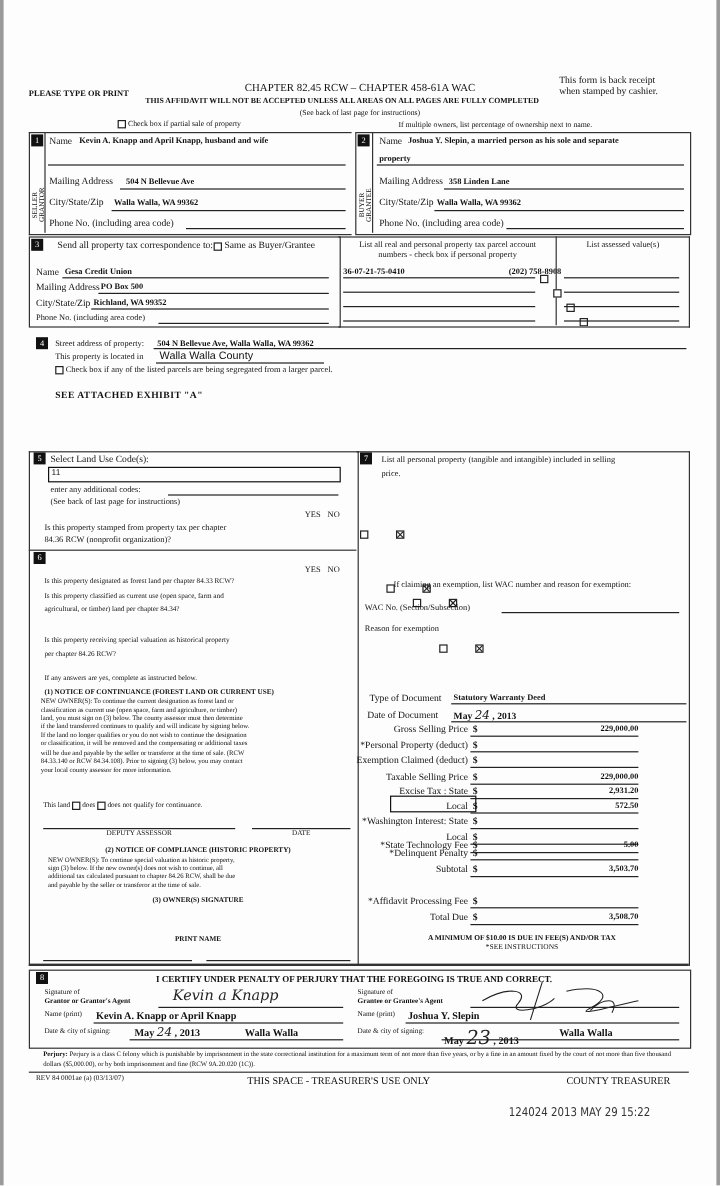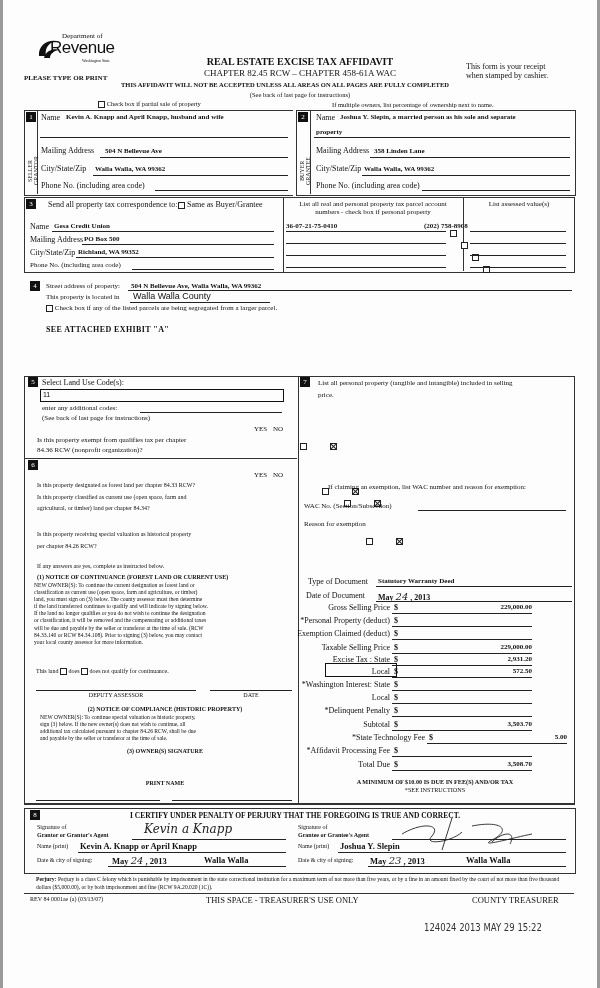--- a/index.html
+++ b/index.html
@@ -30,33 +30,23 @@
   .sig { font-family:"DejaVu Serif", serif; font-style:italic; color:#222; }
 </style>
 </head>
 <body>
 
 <div class="page">
   <div class="edge-l"></div>
   <div class="edge-r"></div>
 
   
-  <div class="abs" style="left:36px;top:28px;width:80px;height:44px;">
-    <svg width="26" height="24" style="position:absolute;left:0;top:8px;">
-      <path d="M3 20 C2 8, 14 2, 24 6 C16 4, 8 10, 10 20 Z" fill="#111"></path>
-      <path d="M8 22 C10 14, 18 12, 24 14 C18 14, 14 18, 14 22 Z" fill="#111"></path>
-    </svg>
-    <div class="abs" style="left:26px;top:4px;font-size:7px;">Department of</div>
-    <div class="abs" style="left:14px;top:10px;font-size:17px;font-family:'Liberation Sans',sans-serif;letter-spacing:-0.5px;">Revenue</div>
-    <div class="abs" style="left:46px;top:30px;font-size:4px;">Washington State</div>
-  </div>
   <div class="abs b" style="left:24px;top:74px;font-size:7px;">PLEASE TYPE OR PRINT</div>
-  <div class="abs b center" style="left:170px;top:56px;width:260px;font-size:10px;">REAL ESTATE EXCISE TAX AFFIDAVIT</div>
   <div class="abs center" style="left:170px;top:68px;width:260px;font-size:9px;">CHAPTER 82.45 RCW – CHAPTER 458-61A WAC</div>
-  <div class="abs" style="left:466px;top:62px;font-size:8px;">This form is your receipt</div>
+  <div class="abs" style="left:466px;top:62px;font-size:8px;">This form is back receipt</div>
   <div class="abs" style="left:466px;top:71px;font-size:8px;">when stamped by cashier.</div>
   <div class="abs b center" style="left:60px;top:81px;width:450px;font-size:6.5px;">THIS AFFIDAVIT WILL NOT BE ACCEPTED UNLESS ALL AREAS ON ALL PAGES ARE FULLY COMPLETED</div>
   <div class="abs center" style="left:200px;top:91px;width:200px;font-size:6.5px;">(See back of last page for instructions)</div>
   <div class="abs" style="left:98px;top:100px;font-size:6.5px;">
     <span class="cb"></span>
     <span>Check box if partial sale of property</span>
   </div>
   <div class="abs" style="left:332px;top:101px;font-size:6.5px;">If multiple owners, list percentage of ownership next to name.</div>
 
   
@@ -159,21 +149,21 @@
   <div class="num" style="left:28px;top:377px;">5</div>
   <div class="abs md" style="left:42px;top:378px;">Select Land Use Code(s):</div>
   <div class="abs" style="left:40px;top:389px;width:242px;height:11px;border:1.5px solid #111;">
     <span class="abs fill" style="left:2px;top:1px;font-weight:normal;font-family:'Liberation Sans',sans-serif;">11</span>
   </div>
   <div class="abs sm" style="left:42px;top:404px;">enter any additional codes:</div>
   <div class="ln" style="left:140px;top:412px;width:142px;"></div>
   <div class="abs sm" style="left:42px;top:414px;">(See back of last page for instructions)</div>
   <div class="abs sm" style="left:254px;top:425px;">YES</div>
   <div class="abs sm" style="left:273px;top:425px;">NO</div>
-  <div class="abs sm" style="left:37px;top:436px;">Is this property exempt from qualifies tax per chapter</div>
+  <div class="abs sm" style="left:37px;top:436px;">Is this property stamped from property tax per chapter</div>
   <div class="abs sm" style="left:37px;top:446px;">84.36 RCW (nonprofit organization)?</div>
   <span class="cb abs" style="left:256px;top:436px;"></span>
   <span class="cb x abs" style="left:275px;top:436px;"></span>
 
   <div class="abs" style="left:24px;top:458px;width:273px;height:1px;background:#333;"></div>
   <div class="num" style="left:28px;top:460px;">6</div>
   <div class="abs sm" style="left:254px;top:471px;">YES</div>
   <div class="abs sm" style="left:273px;top:471px;">NO</div>
   <div class="abs xs" style="left:37px;top:482px;">Is this property designated as forest land per chapter 84.33 RCW?</div>
   <span class="cb abs" style="left:256px;top:481px;"></span>
@@ -298,21 +288,21 @@
       <span class="fee-dollar">$</span>
       <span class="fee-val"></span>
       <span class="fee-line"></span>
   </div>
   <div class="fee-row" style="top:720px;">
     <span class="fee-label">Subtotal</span>
       <span class="fee-dollar">$</span>
       <span class="fee-val">3,503.70</span>
       <span class="fee-line"></span>
   </div>
-  <div class="fee-row" style="top:733px;margin-left:35px;">
+  <div class="fee-row" style="top:700px;">
     <span class="fee-label">*State Technology Fee</span>
       <span class="fee-dollar">$</span>
       <span class="fee-val">5.00</span>
       <span class="fee-line"></span>
   </div>
   <div class="fee-row" style="top:746px;">
     <span class="fee-label">*Affidavit Processing Fee</span>
       <span class="fee-dollar">$</span>
       <span class="fee-val"></span>
       <span class="fee-line"></span>
@@ -353,21 +343,21 @@
   <svg class="abs" style="left:392px;top:812px;" width="150" height="40">
     <path d="M10 22 C30 10, 50 12, 40 24 C30 34, 60 30, 70 20 M60 6 L50 38 M80 14 C110 8, 120 18, 100 28 C85 36, 120 26, 140 22 M100 30 C110 20, 125 18, 118 32" stroke="#222" stroke-width="0.9" fill="none"></path>
   </svg>
   <div class="ln" style="left:392px;top:839px;width:174px;"></div>
   <div class="abs xs" style="left:298px;top:843px;">Name (print)</div>
   <div class="abs b" style="left:340px;top:841px;font-size:8.5px;">Joshua Y. Slepin</div>
   <div class="ln" style="left:338px;top:852px;width:228px;"></div>
   <div class="abs xs" style="left:298px;top:857px;">Date &amp; city of signing:</div>
   <div class="abs b" style="left:370px;top:855px;font-size:8.5px;">
     <span>May</span>
-    <span class="sig" style="font-weight:normal;font-size:10px;">23</span>
+    <span class="sig" style="font-weight:normal;font-size:16px;">23</span>
     <span>, 2013</span>
   </div>
   <div class="abs b" style="left:466px;top:855px;font-size:8.5px;">Walla Walla</div>
   <div class="ln" style="left:368px;top:866px;width:198px;"></div>
 
   
   <div class="abs" style="left:36px;top:876px;width:534px;font-size:5.6px;line-height:7.5px;">
     <span class="b">Perjury:</span> <span>Perjury is a class C felony which is punishable by imprisonment in the state correctional institution for a maximum term of not more than five years, or by a fine in an amount fixed by the court of not more than five thousand dollars ($5,000.00), or by both imprisonment and fine (RCW 9A.20.020 (1C)).</span>
   </div>
   <div class="abs" style="left:24px;top:893px;width:550px;height:1px;background:#333;"></div>

